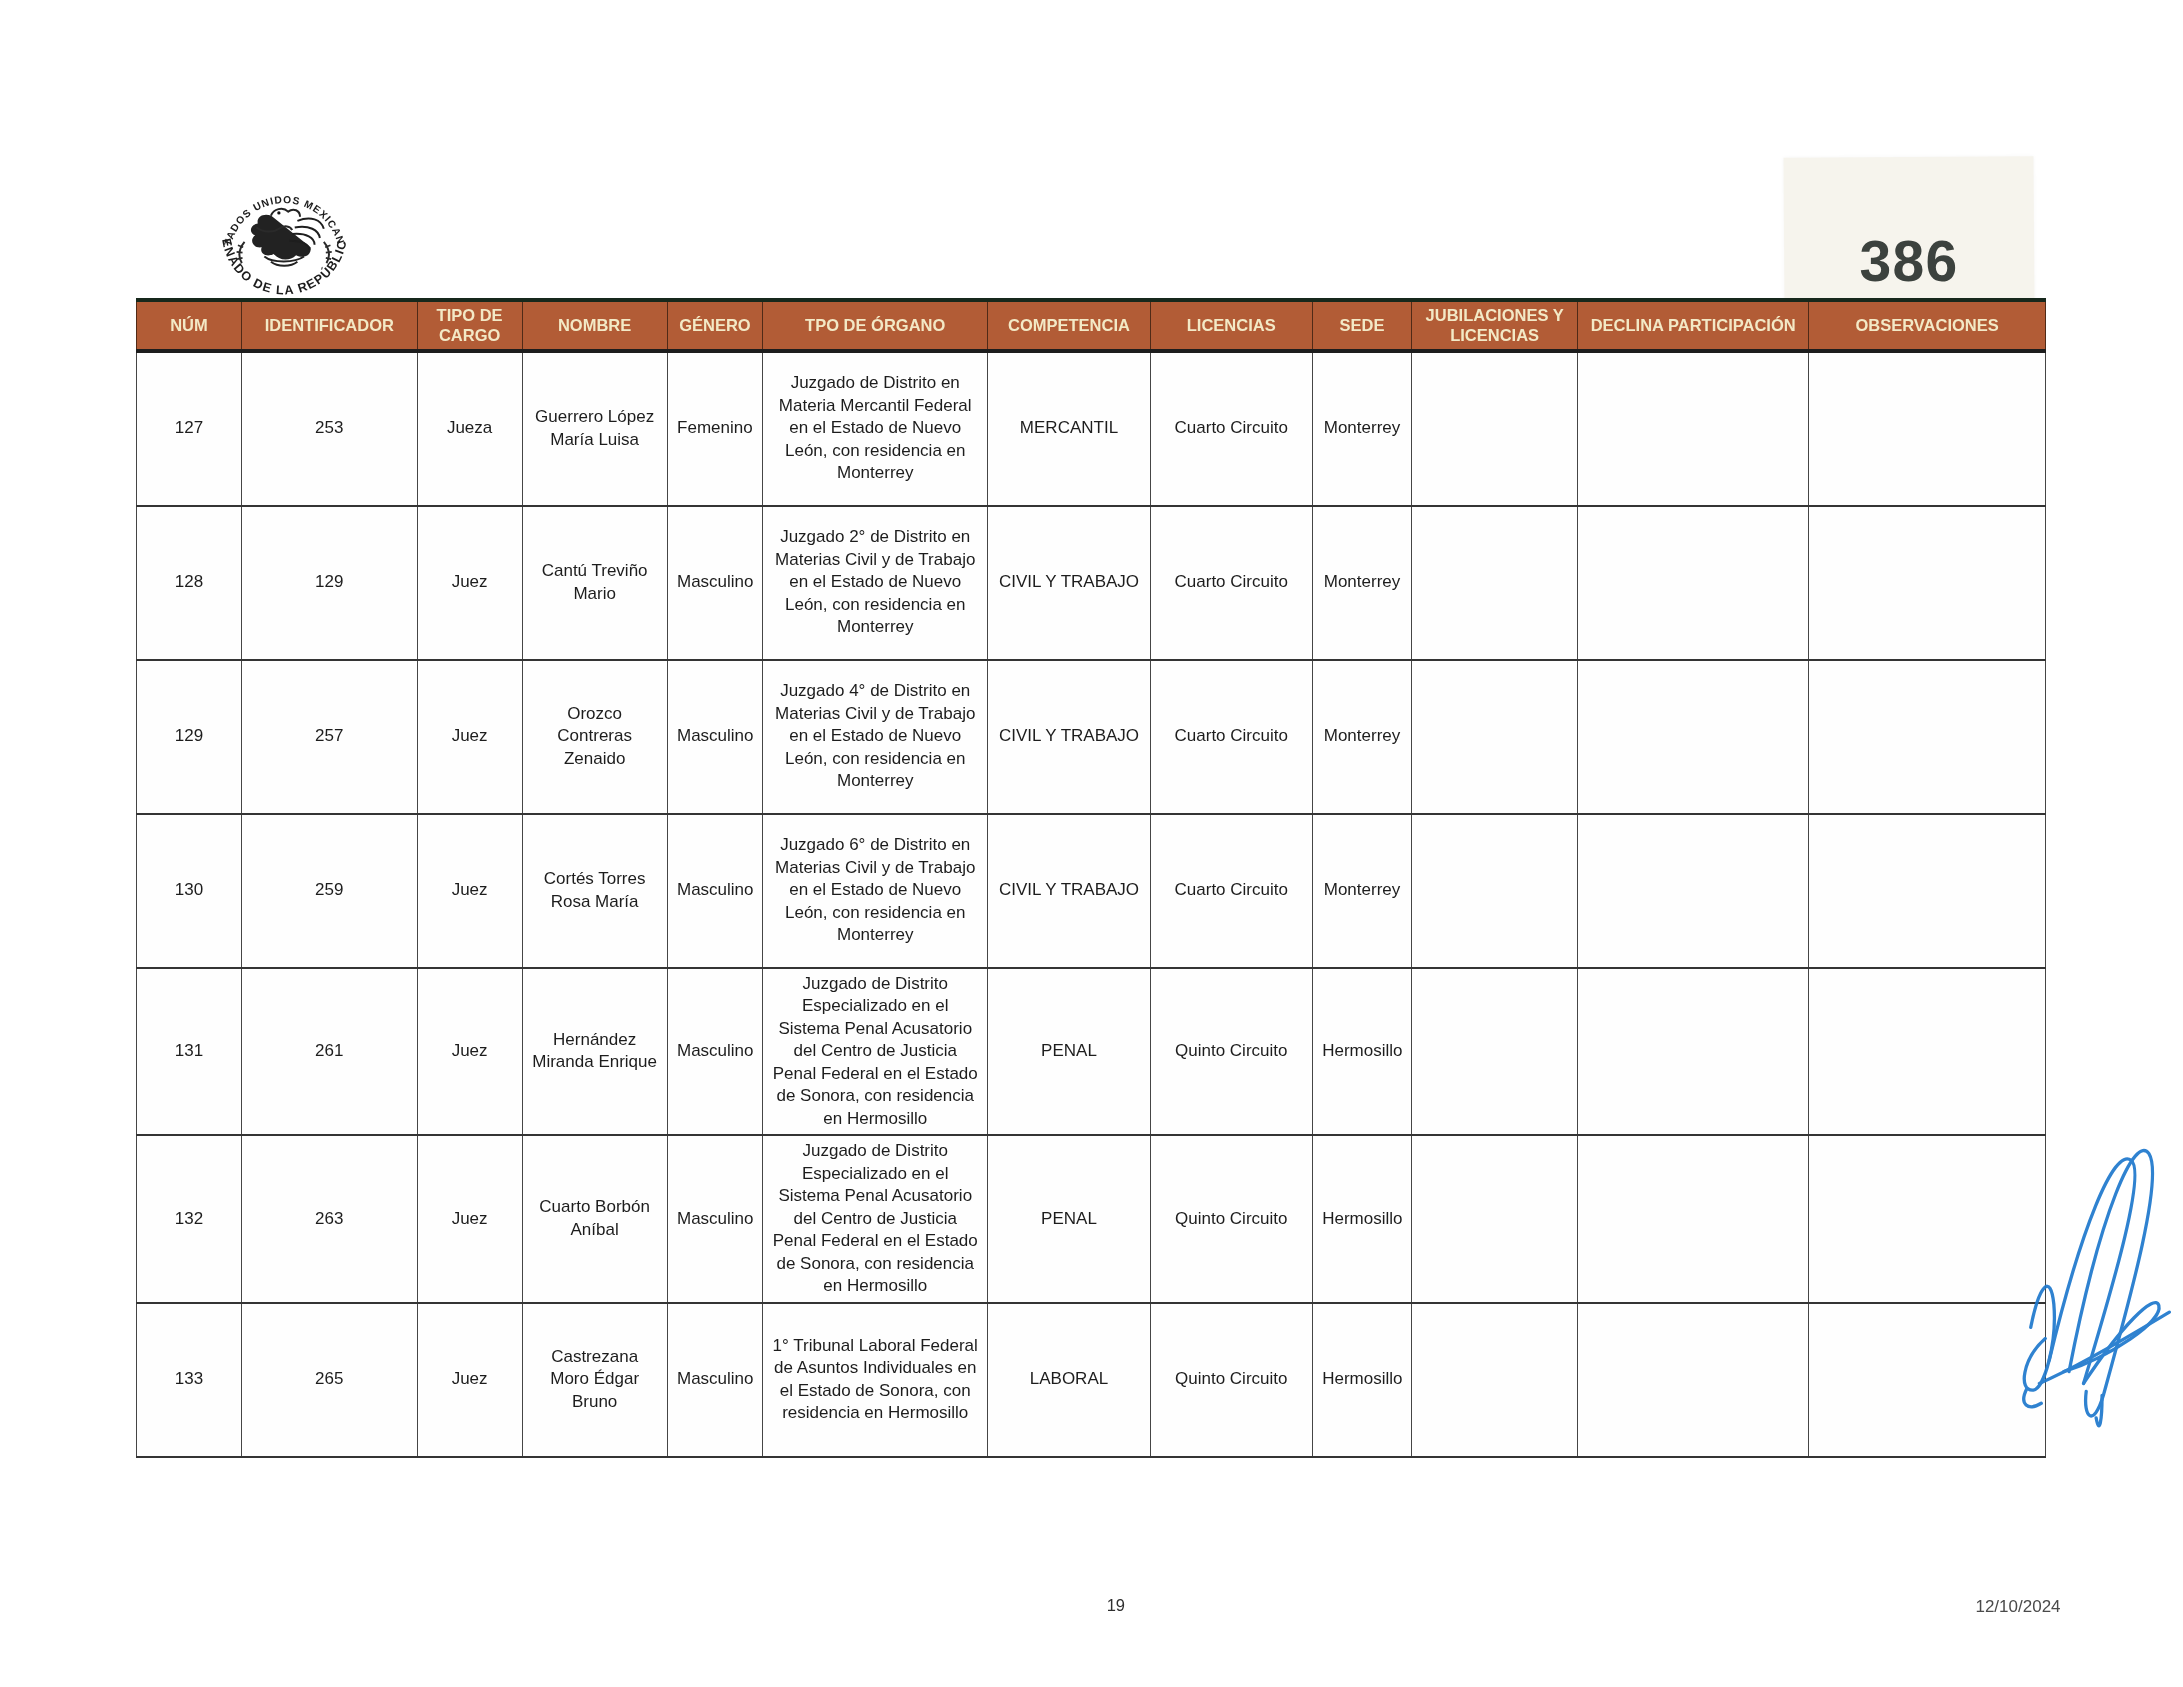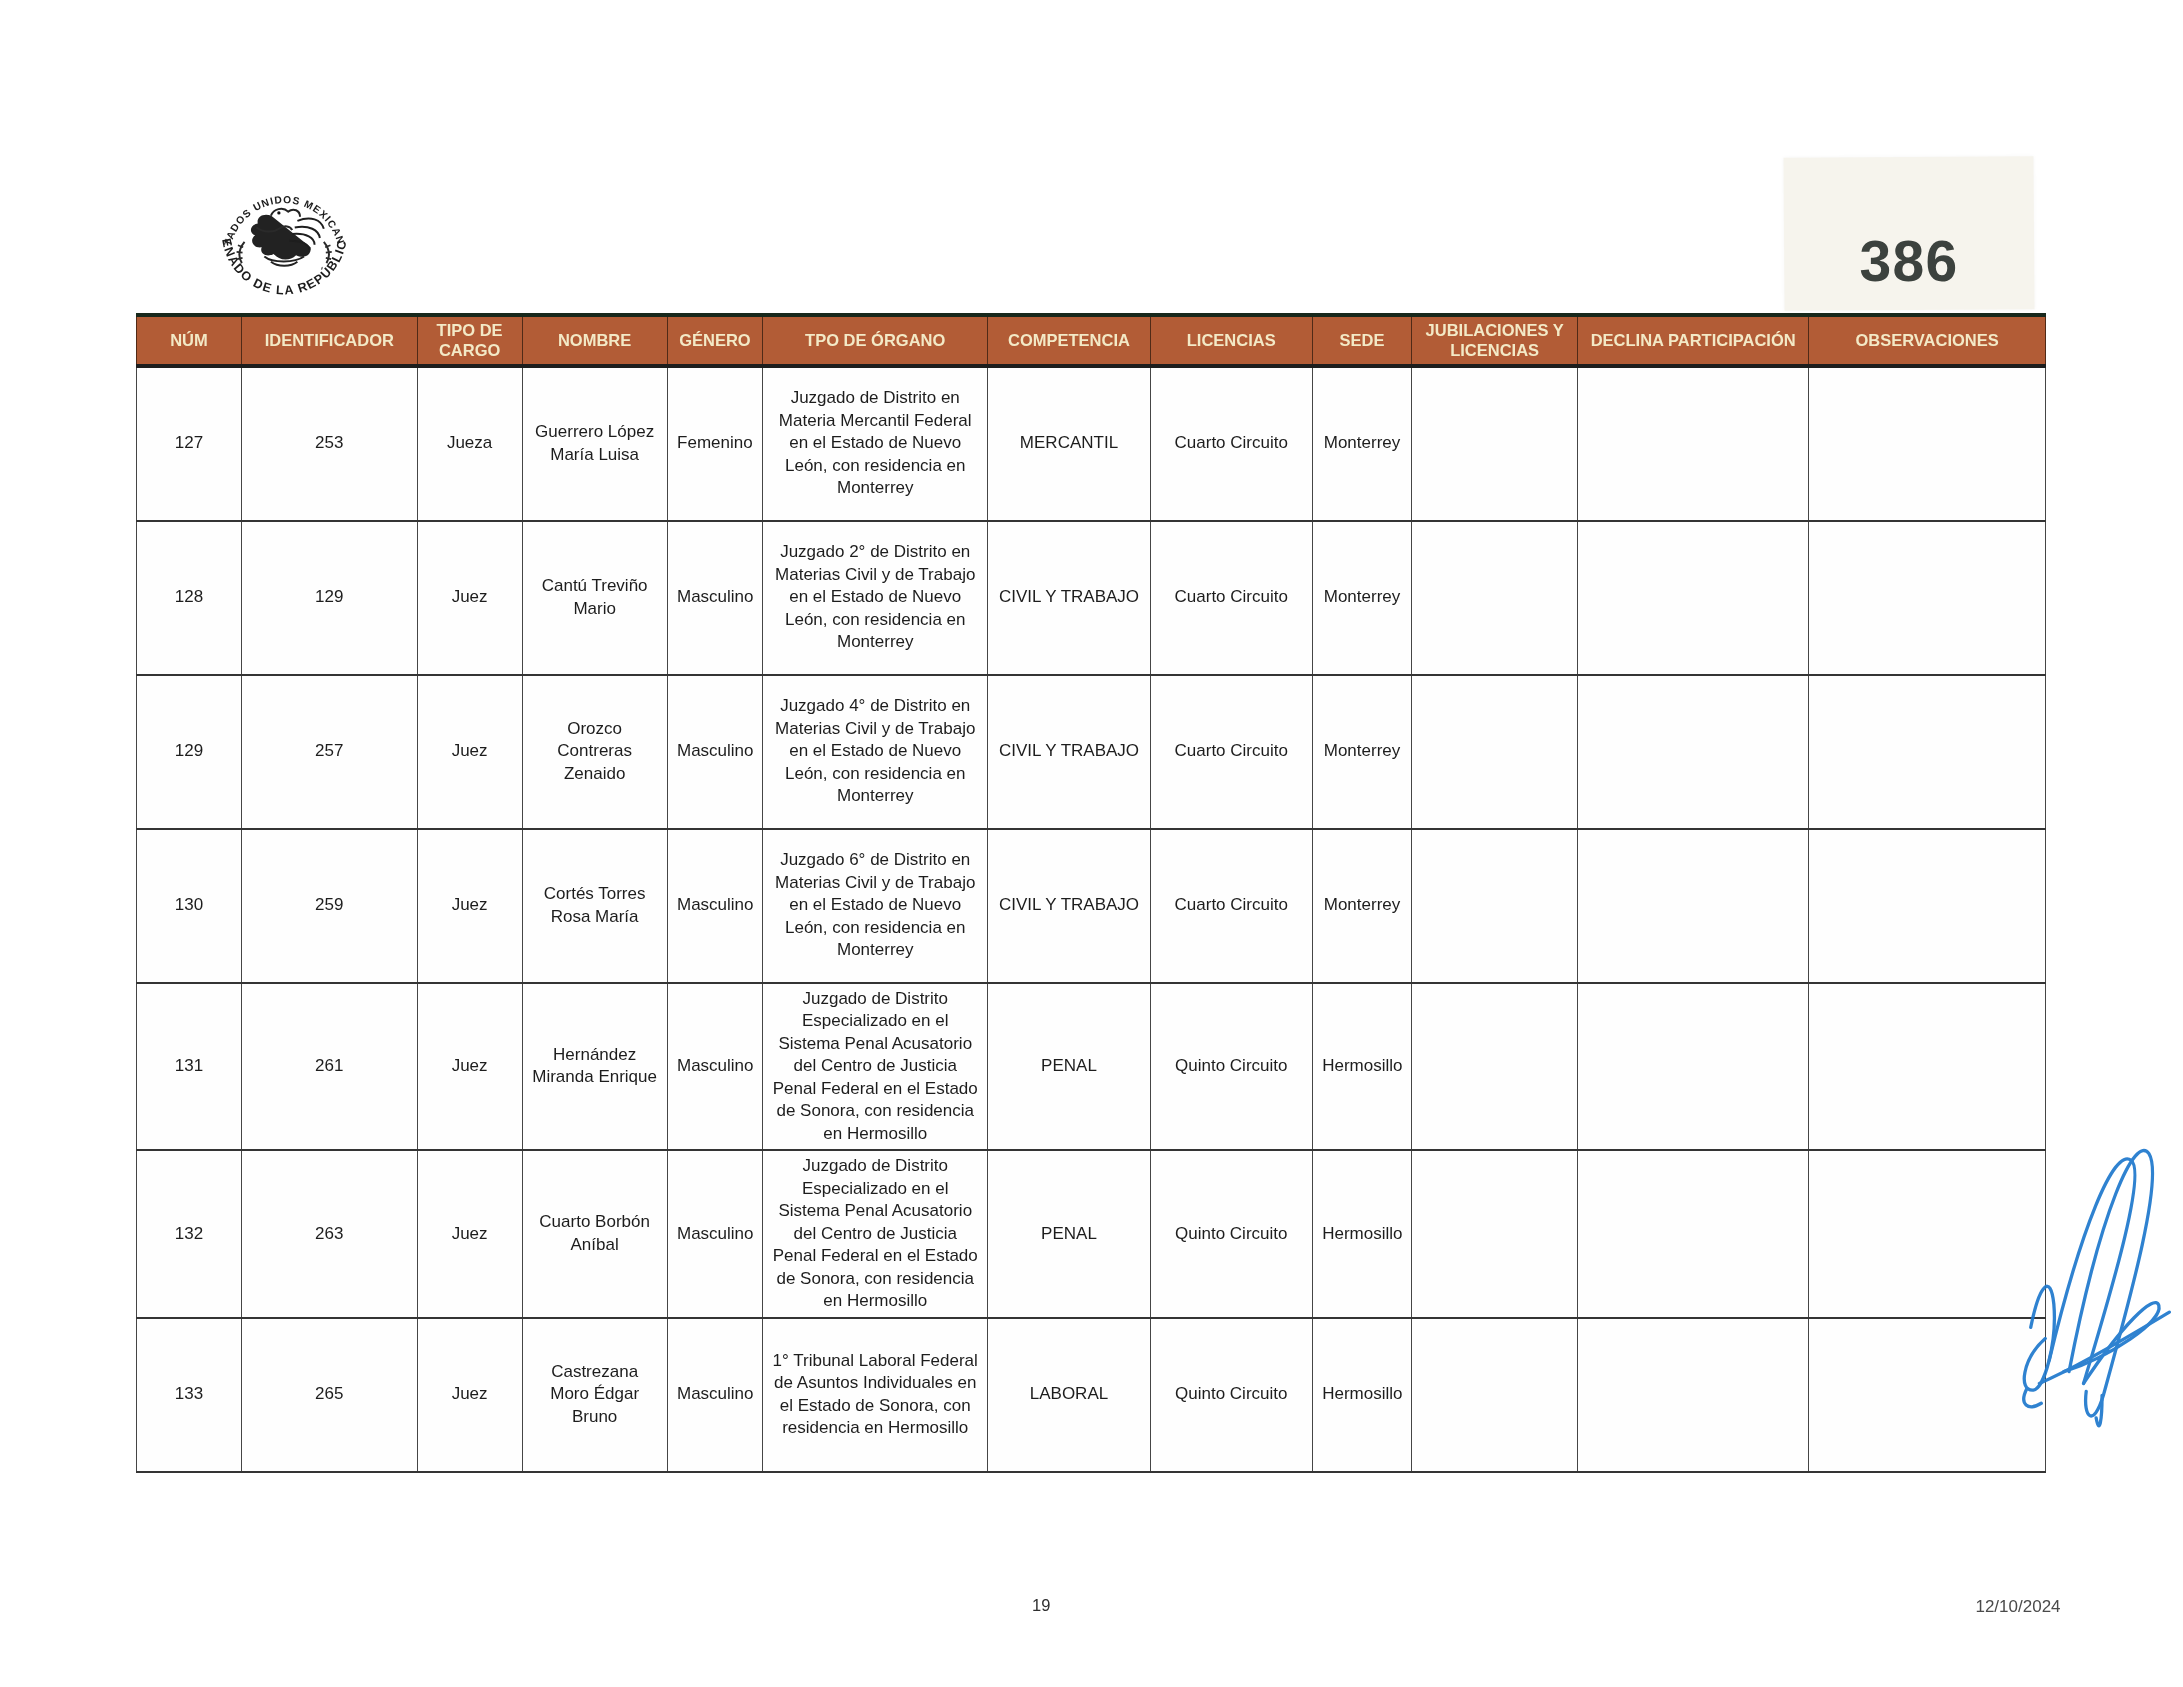--- a/index.html
+++ b/index.html
@@ -55,21 +55,21 @@
     font-size: 57px;
     font-weight: bold;
     color: #3c423e;
     letter-spacing: 1.3px;
   }
 
   
   .table-wrap {
     position: absolute;
     left: 136px;
-    top: 313px;
+    top: 298px;
     width: 1910px;
   }
   table {
     width: 100%;
     border-collapse: collapse;
     table-layout: fixed;
   }
   th {
     background: var(--header-bg, #b25c36);
     color: var(--header-text, #f3e9c6);
@@ -99,21 +99,21 @@
     color: #1d1d1d;
     background: #fefefe;
   }
 
   
   .footer-page {
     position: absolute;
     left: 1032px;
     top: 1596px;
     width: 93px;
-    text-align: left;
+    text-align: right;
     font-size: 16.5px;
     color: #2f2f2f;
   }
   .footer-date {
     position: absolute;
     left: 1945px;
     top: 1597px;
     width: 146px;
     text-align: center;
     font-size: 17px;

